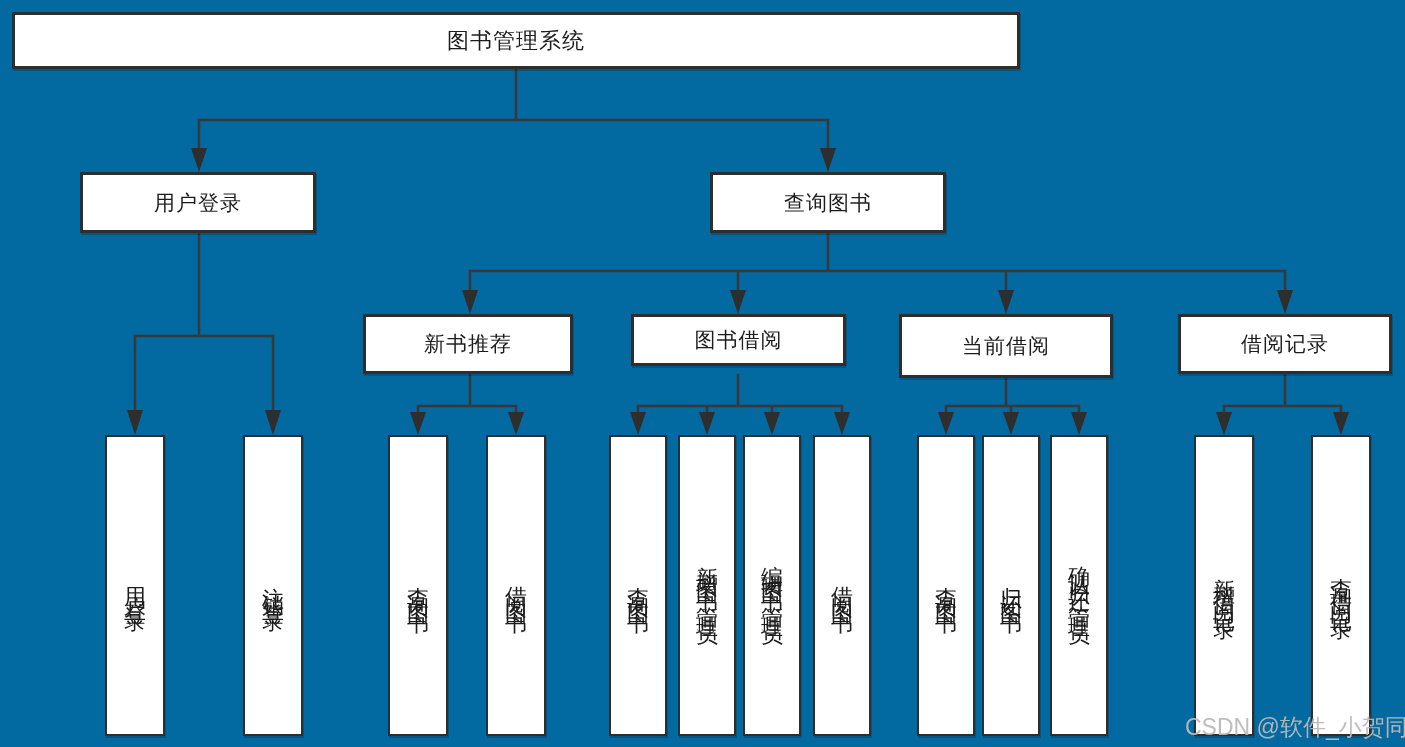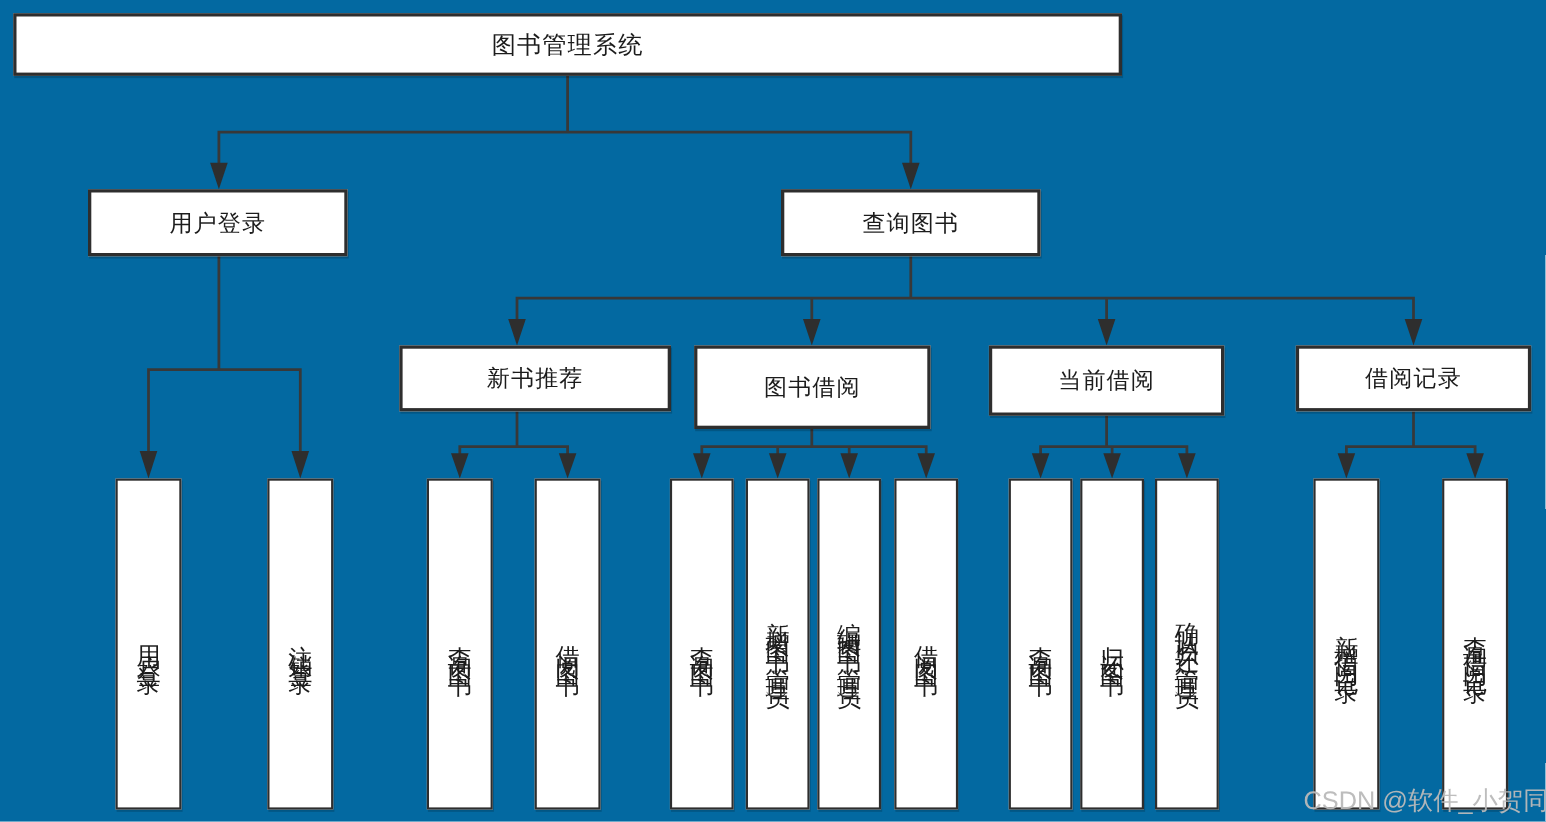--- a/index.html
+++ b/index.html
@@ -118,24 +118,24 @@
     <span>图书管理系统</span>
   </div>
 
   <div class="hbox" style="left:80px; top:172px; width:236px; height:61px">
     <span>用户登录</span>
   </div>
   <div class="hbox" style="left:710px; top:172px; width:236px; height:61px">
     <span>查询图书</span>
   </div>
 
-  <div class="hbox" style="left:363px; top:314px; width:247px; height:60px">
+  <div class="hbox" style="left:363px; top:314px; width:210px; height:60px">
     <span>新书推荐</span>
   </div>
-  <div class="hbox" style="left:631px; top:314px; width:215px; height:76px">
+  <div class="hbox" style="left:631px; top:314px; width:215px; height:52px">
     <span>图书借阅</span>
   </div>
   <div class="hbox" style="left:899px; top:314px; width:214px; height:64px">
     <span>当前借阅</span>
   </div>
   <div class="hbox" style="left:1178px; top:314px; width:214px; height:60px">
     <span>借阅记录</span>
   </div>
 
   <div class="vbox" style="left:105px; width:60px">

